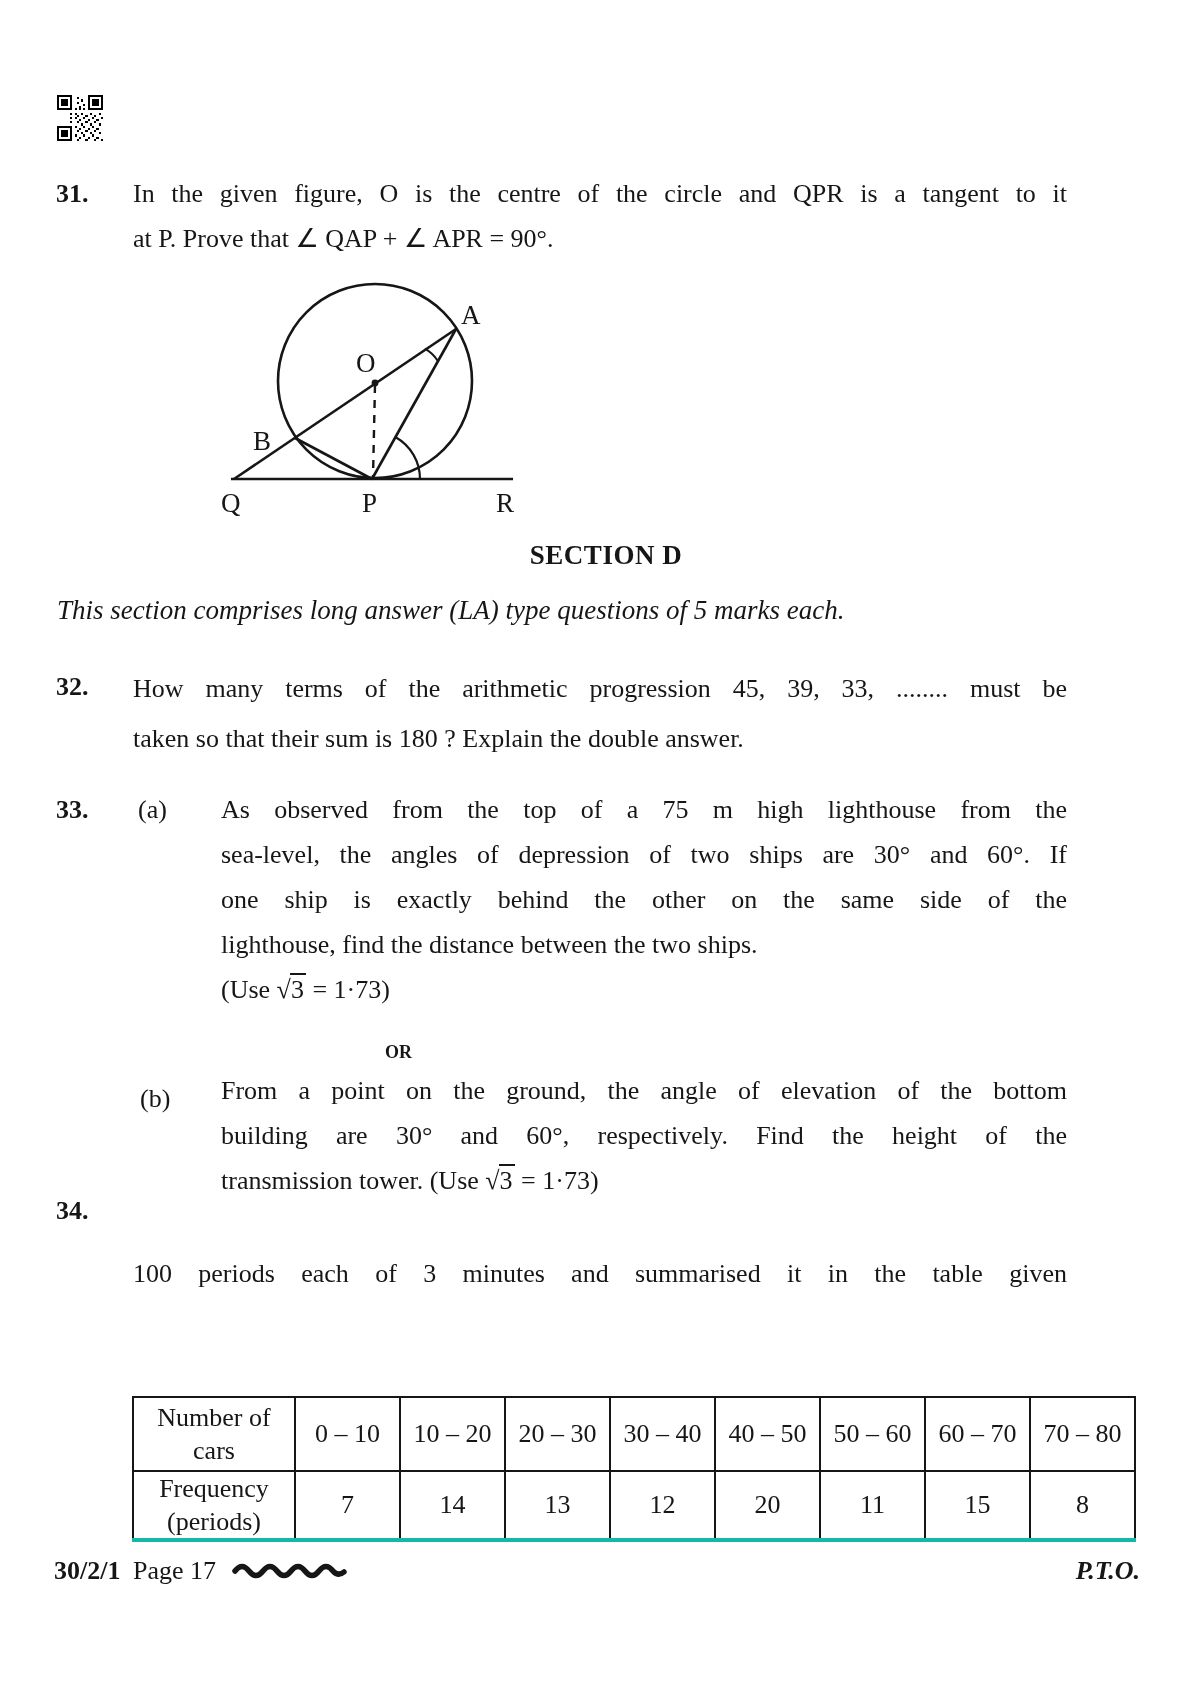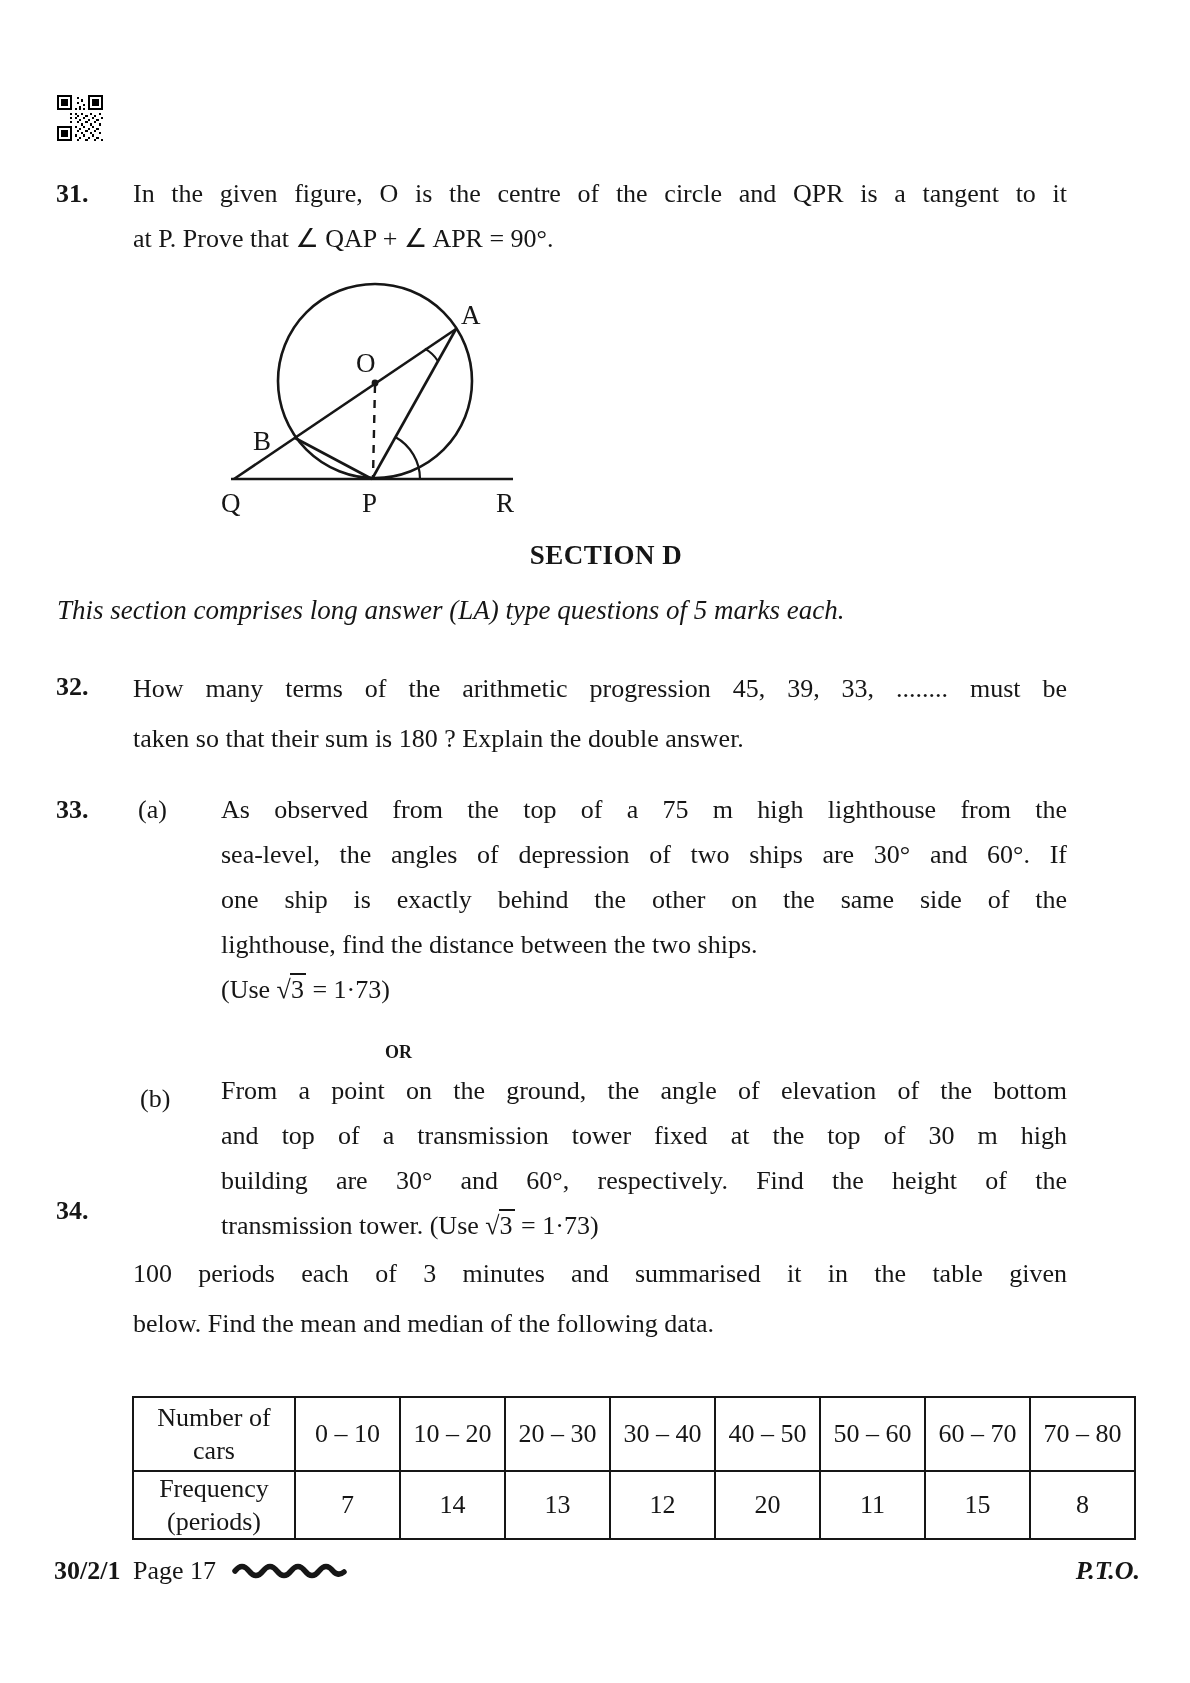--- a/index.html
+++ b/index.html
@@ -22,21 +22,21 @@
   table.freq {
     border-collapse:collapse; table-layout:fixed; width:1002px;
     font-size:26px; color:#161616;
   }
   table.freq td {
     border:2.5px solid #161616; text-align:center; vertical-align:middle;
     padding:0;
   }
   table.freq tr.hdr td { height:72px; }
   table.freq tr.dat td { height:66px; }
-  table.freq { border-bottom:2px solid #14b8a6; }
+  table.freq { border-bottom:4px solid #14b8a6; }
   .cell2l { line-height:33px; }
   .footer-code { font-weight:700; }
   .pto { font-weight:bold; font-style:italic; }
   .fig-label { font-family:"Liberation Serif", serif; font-size:27px; fill:#161616; }
 </style>
 </head>
 <body>
 
 <div class="page">
 
@@ -163,29 +163,27 @@
     <div class="line j">one ship is exactly behind the other on the same side of the</div>
     <div class="line">lighthouse, find the distance between the two ships.</div>
     <div class="line"><span>(Use </span><span class="sqrtsign">√</span><span class="rad">3</span><span> = 1·73)</span></div>
   </div>
 
   <div class="abs or line" style="left:385px; top:1030px;">OR</div>
 
   <div class="abs line" style="left:140px; top:1076px;">(b)</div>
   <div class="abs" style="left:221px; top:1068px; width:846px;">
     <div class="line j">From a point on the ground, the angle of elevation of the bottom</div>
-    <div class="line j">and top of a transmission tower fixed at the top of 30 m high</div>
     <div class="line j">building are 30° and 60°, respectively. Find the height of the</div>
     <div class="line"><span>transmission tower. (Use </span><span class="sqrtsign">√</span><span class="rad">3</span><span> = 1·73)</span></div>
   </div>
 
   <div class="abs qnum" style="left:56px; top:1186px; line-height:50px;text-align:center;">34.</div>
   <div class="abs lh50" style="left:133px; top:1249px; width:934px;">
     <div class="line j">100 periods each of 3 minutes and summarised it in the table given</div>
-    <div class="line">below. Find the mean and median of the following data.</div>
   </div>
 
   <table class="freq abs" style="left:132px; top:1396px;">
     <colgroup>
       <col style="width:162px;">
       <col style="width:105px;">
         <col style="width:105px;">
         <col style="width:105px;">
         <col style="width:105px;">
       <col style="width:105px;">

